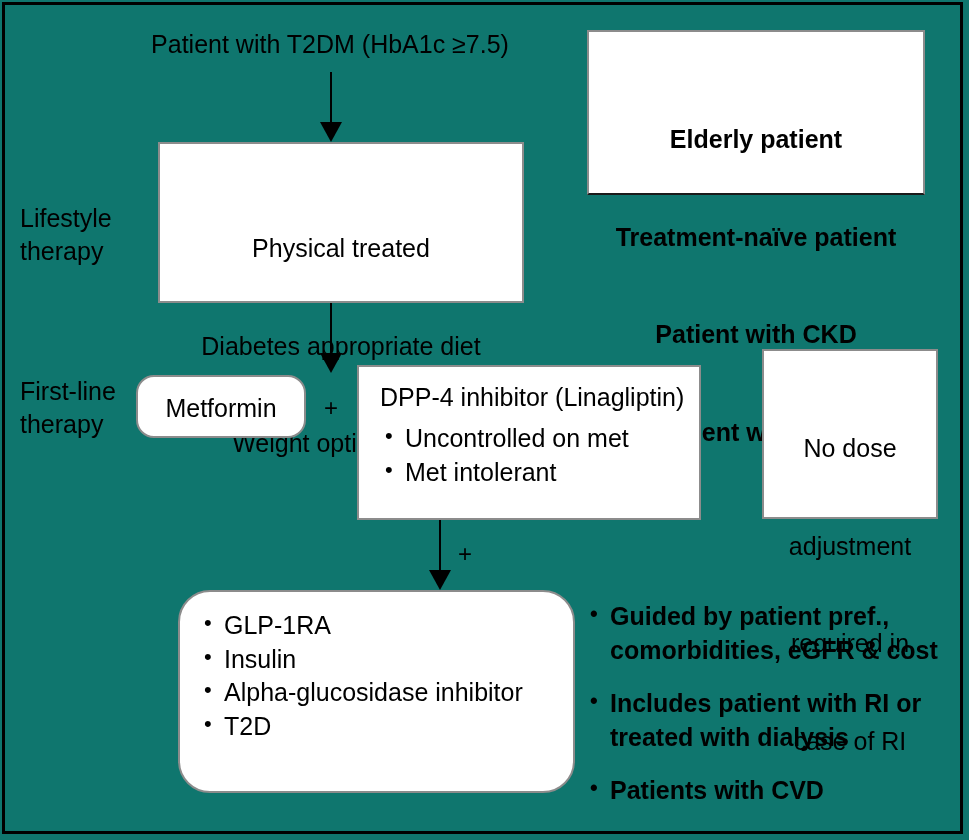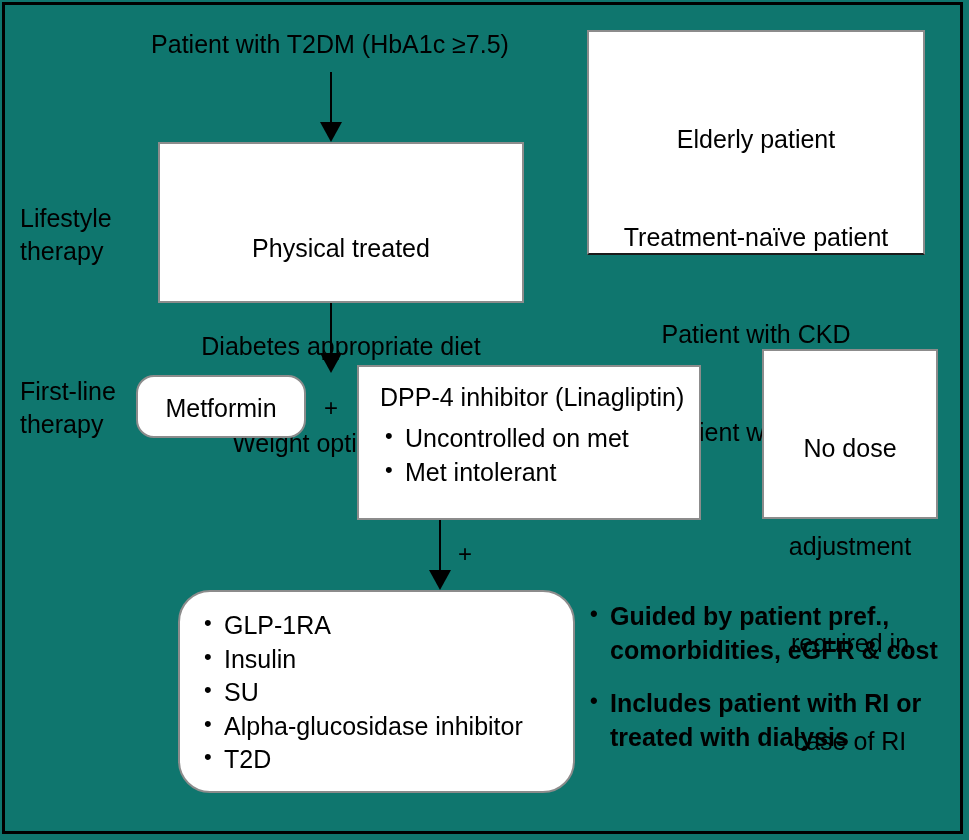--- a/index.html
+++ b/index.html
@@ -98,21 +98,21 @@
 
   <div id="frame"></div>
 
   <div class="txt t-title center" style="left:90px; top:28px; width:480px;">Patient with T2DM (HbA1c ≥7.5)</div>
 
   <div class="arrow" style="left:320px; top:72px; width:22px; height:70px;">
     <div class="shaft" style="height:52px;"></div>
     <div class="head"></div>
   </div>
 
-  <div class="box dark" style="left:587px; top:30px; width:338px; height:225px;">
+  <div class="box dark" style="left:587px; top:30px; width:338px; height:165px;font-weight:bold;">
     <div class="txt t-box center lines" style="left:0; top:26px; width:100%;">
       <span>Elderly patient</span>
       <span>Treatment-naïve patient</span>
       <span>Patient with CKD</span>
       <span>Patient with CVD</span>
     </div>
   </div>
 
   <div class="txt t-side" style="left:20px; top:202px; width:130px;">Lifestyle
 therapy</div>
@@ -160,26 +160,26 @@
     <div class="shaft" style="height:52px;"></div>
     <div class="head"></div>
   </div>
 
   <div class="txt t-plus" style="left:458px; top:538px;">+</div>
 
   <div class="box" style="left:178px; top:590px; width:397px; height:203px;border-radius:32px;">
     <div class="blist" style="left:22px; top:17px; width:360px;">
       <span class="bi">GLP-1RA</span>
       <span class="bi">Insulin</span>
-      <span class="bi">SU</span>
       <span class="bi">Alpha-glucosidase inhibitor</span>
       <span class="bi">T2D</span>
     </div>
   </div>
 
   <div class="blist spaced" style="left:588px; top:600px; width:375px;">
     <span class="bi">Guided by patient pref.,
 comorbidities, eGFR &amp; cost</span>
     <span class="bi">Includes patient with RI or
 treated with dialysis</span>
+    <span class="bi">Patients with CVD</span>
   </div>
 
 </div>
 
 </body></html>

